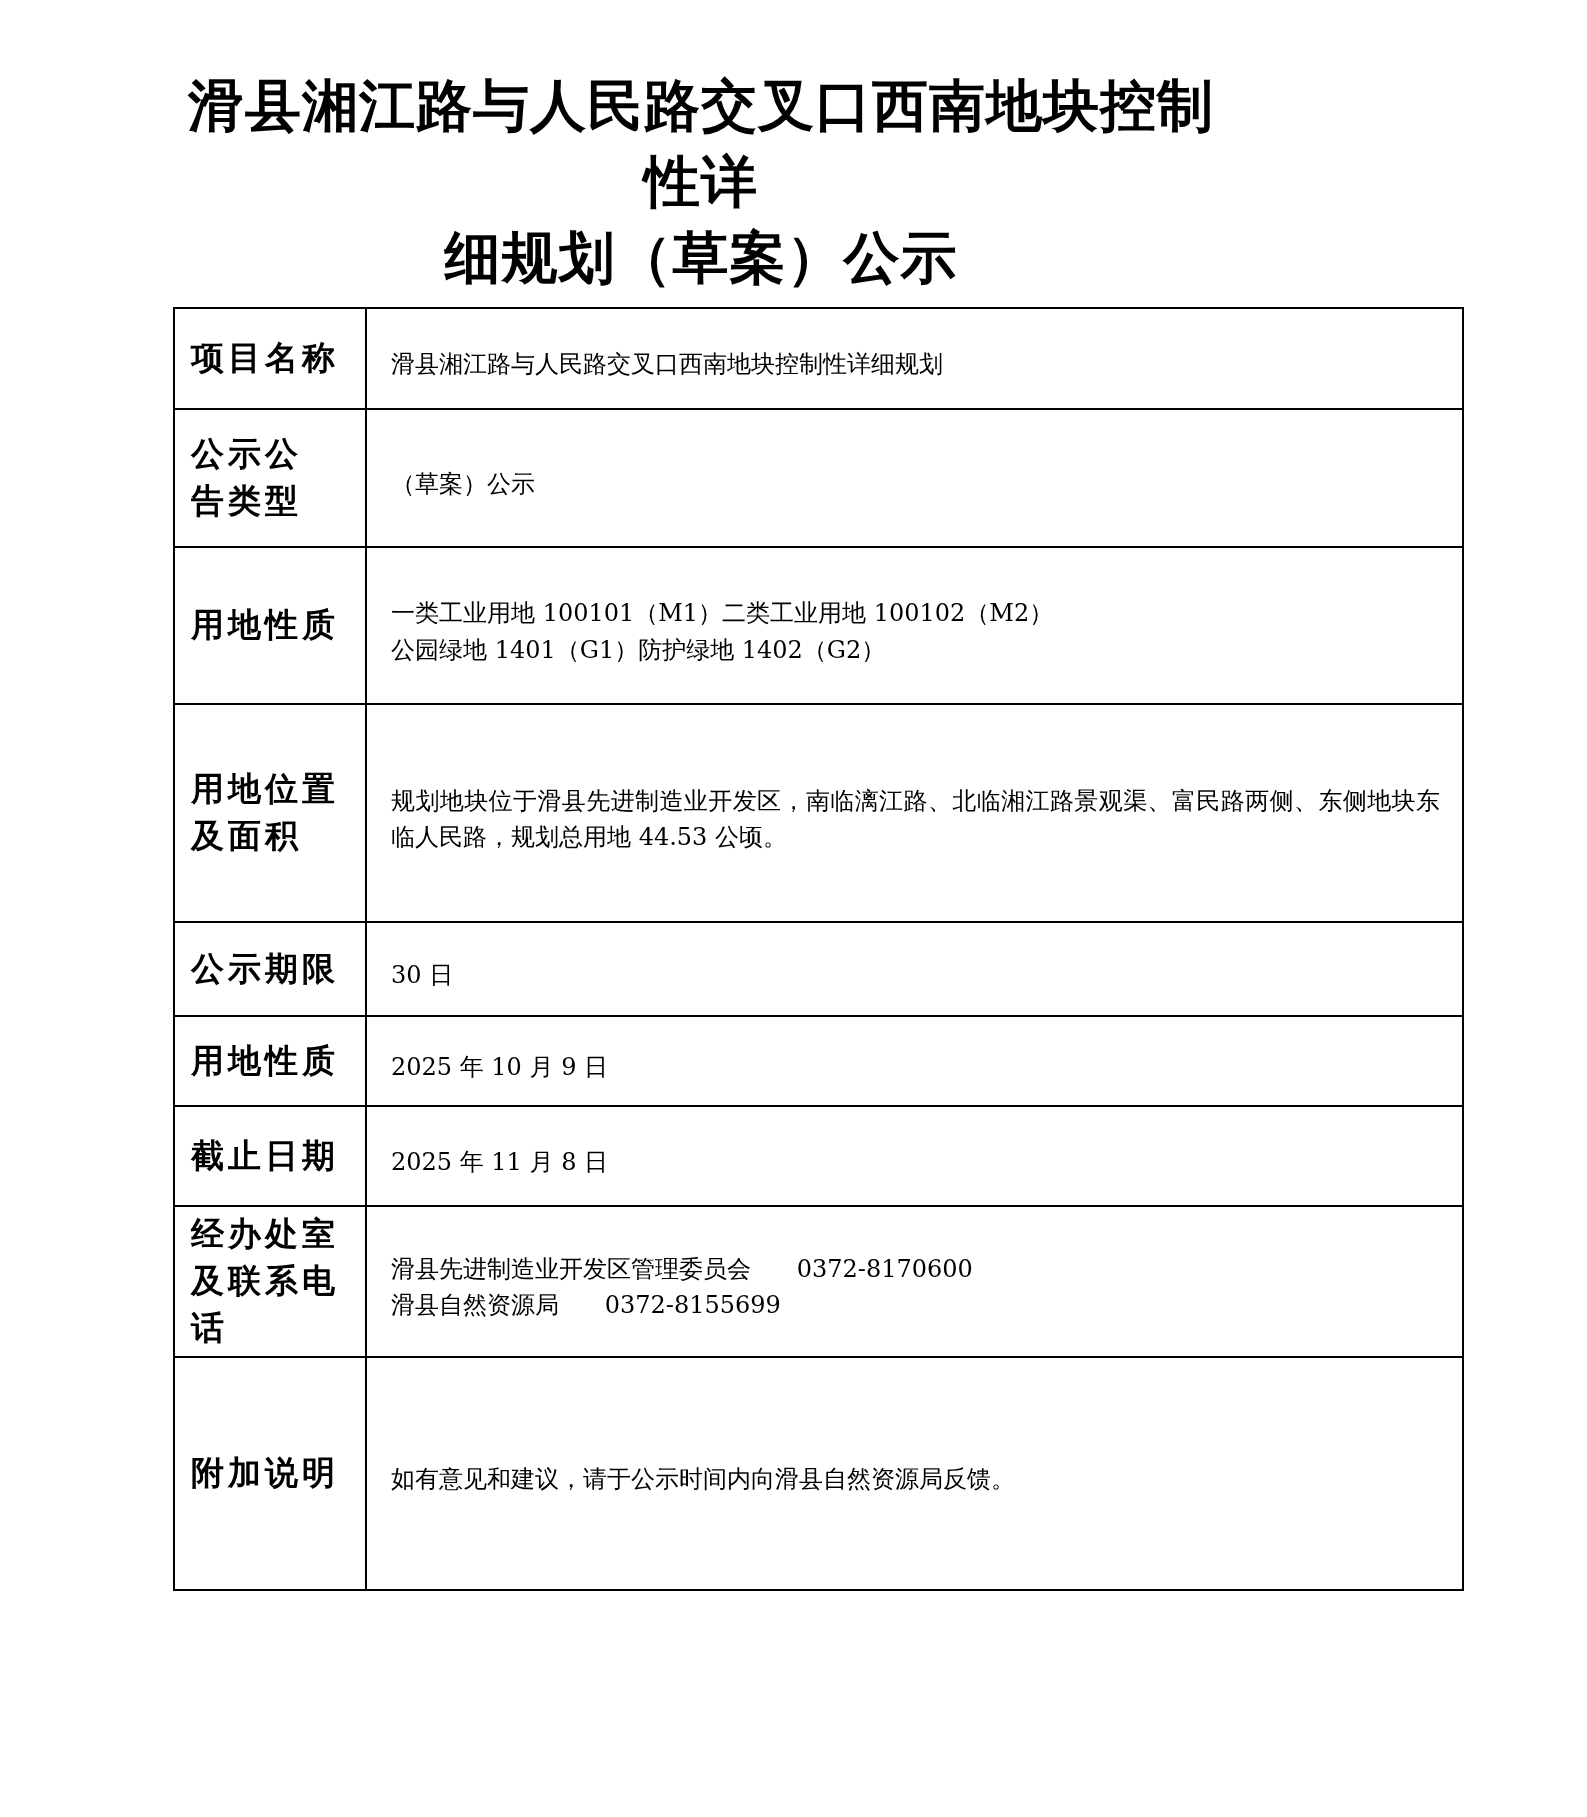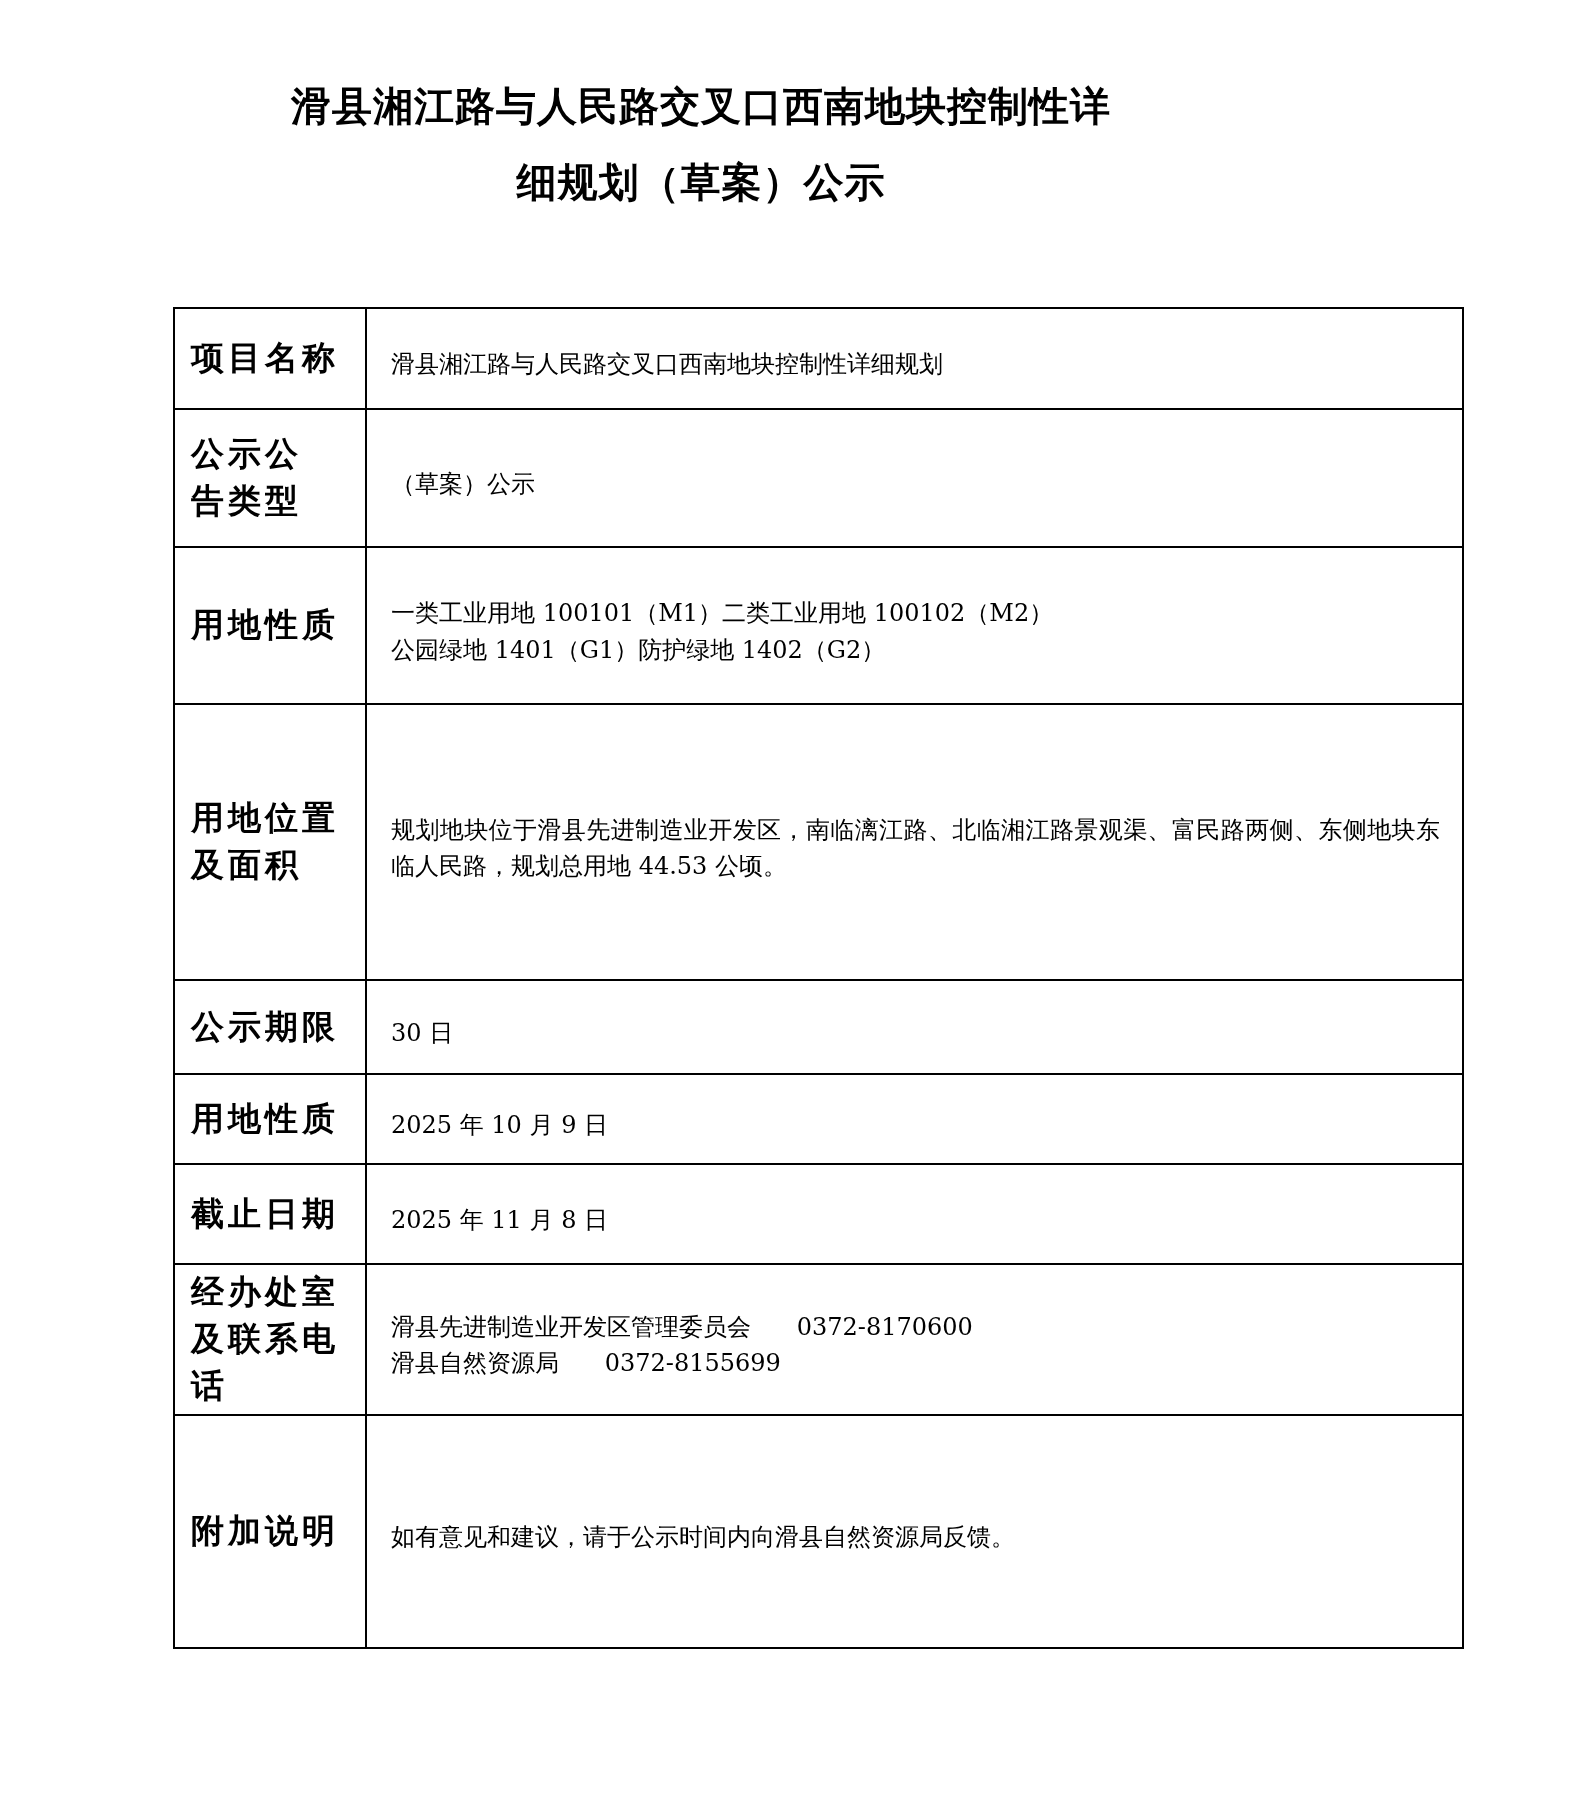--- a/index.html
+++ b/index.html
@@ -16,21 +16,21 @@
     overflow: hidden;
   }
   .page-title {
     position: absolute;
     left: 173px;
     top: 68px;
     width: 1056px;
     margin: 0;
     font-family: "DejaVu Sans", sans-serif;
     font-weight: 700;
-    font-size: 40px;
+    font-size: 56px;
     line-height: 76px;
     letter-spacing: 1px;
     text-align: center;
     white-space: pre-line;
     color: #000000;
   }
   table.notice-table {
     position: absolute;
     left: 173px;
     top: 307px;
@@ -64,21 +64,21 @@
     font-size: 24px;
     line-height: 1.52;
     text-align: justify;
     padding: 16px 22px 4px 24px;
     white-space: pre-wrap;
   }
   
   table.notice-table tr:nth-child(1)  { height: 101px; }
   table.notice-table tr:nth-child(2)  { height: 138px; }
   table.notice-table tr:nth-child(3)  { height: 157px; }
-  table.notice-table tr:nth-child(4)  { height: 276px; }
+  table.notice-table tr:nth-child(4)  { height: 218px; }
   table.notice-table tr:nth-child(5)  { height: 94px;  }
   table.notice-table tr:nth-child(6)  { height: 90px;  }
   table.notice-table tr:nth-child(7)  { height: 100px;  }
   table.notice-table tr:nth-child(8)  { height: 147px; }
   table.notice-table tr:nth-child(9)  { height: 233px; }
   table.notice-table tr:nth-child(10) { height: 129px; }
 </style>
 </head>
 <body>
 

